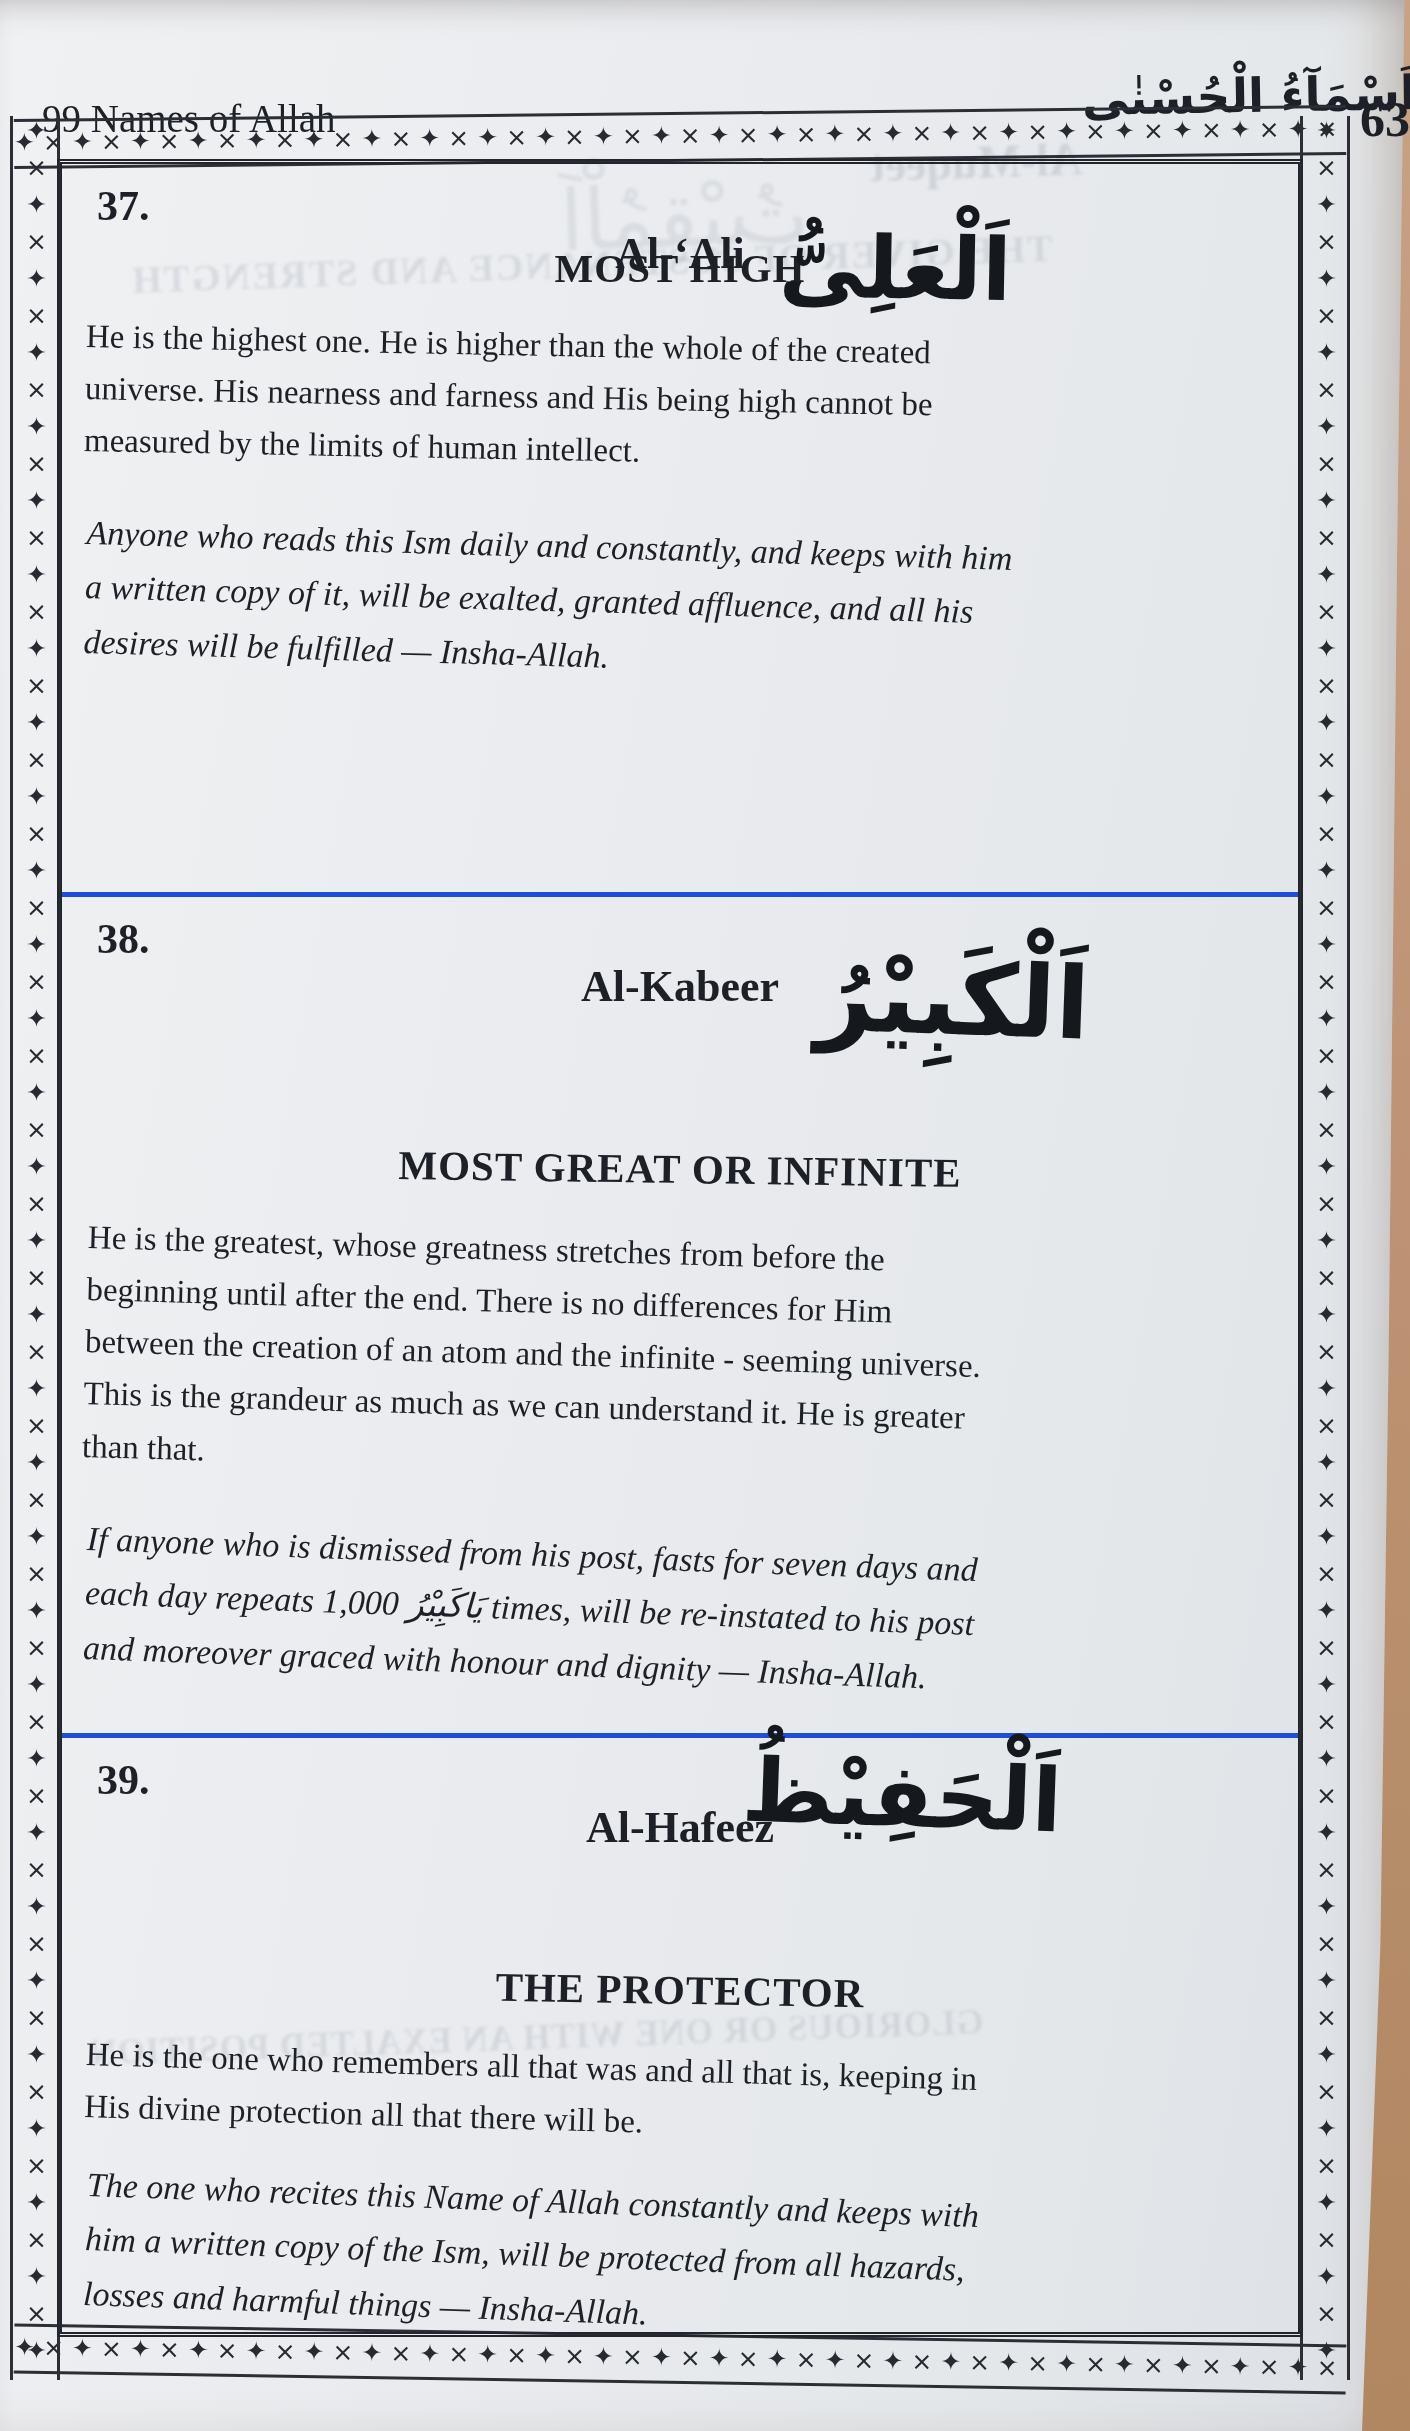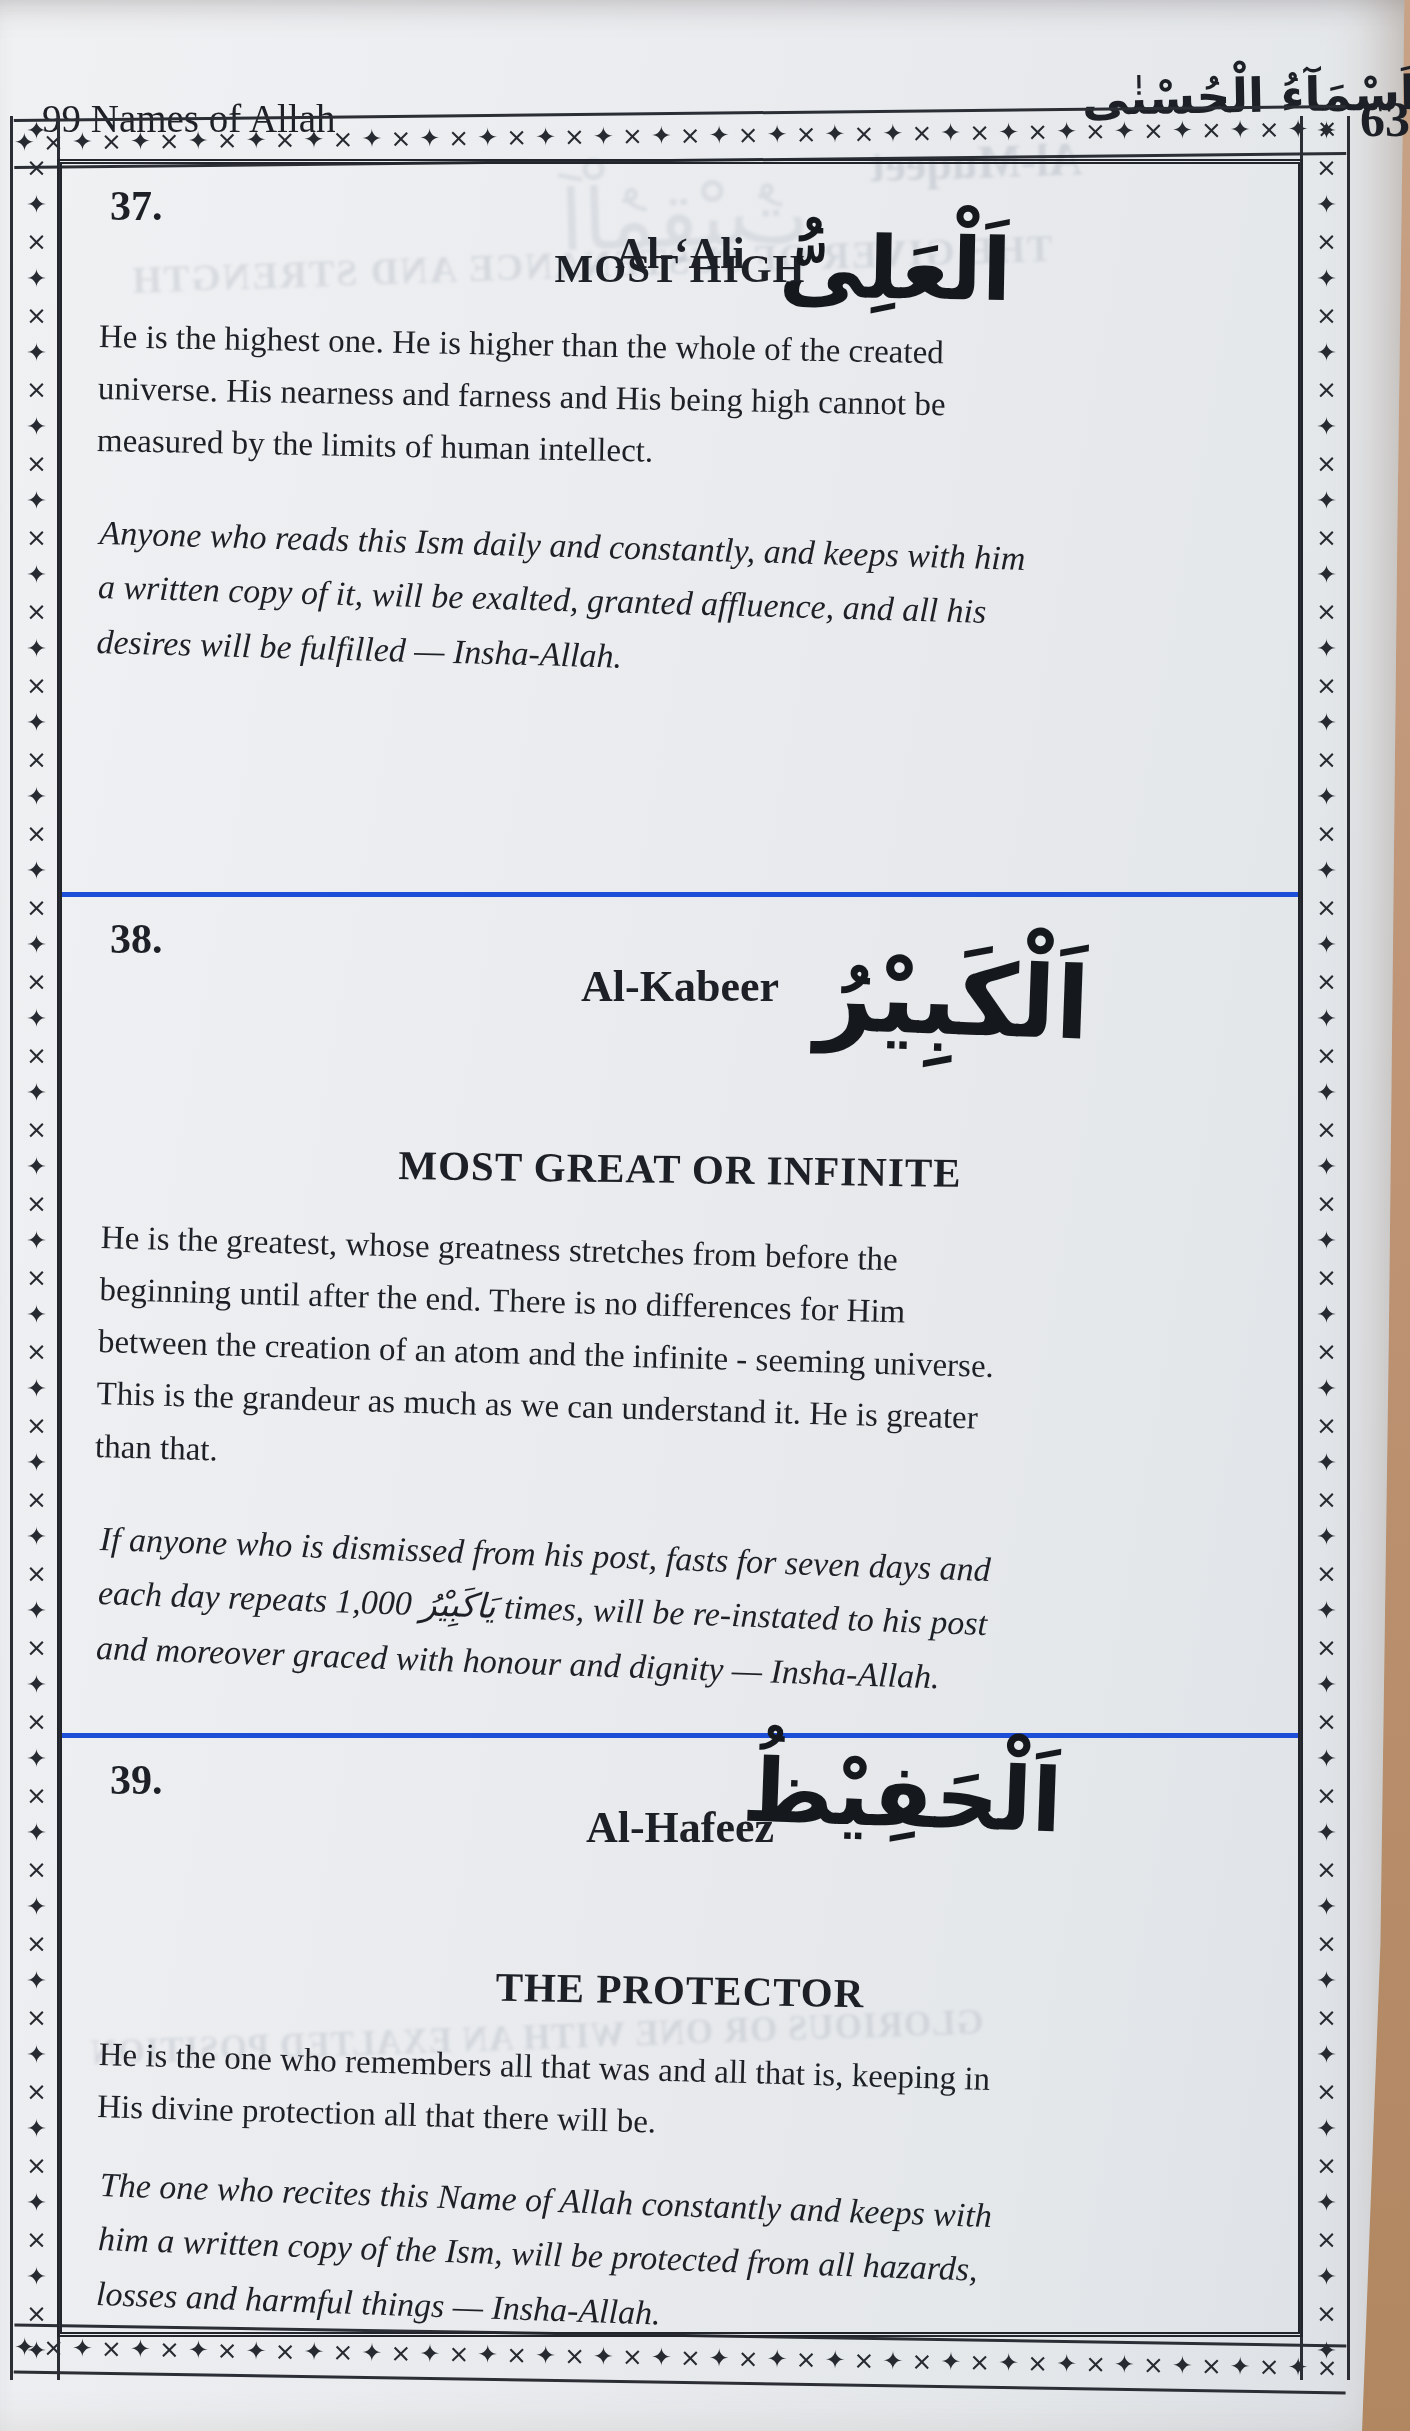--- a/index.html
+++ b/index.html
@@ -36,21 +36,21 @@
     border-top:3px solid #2b2f35;border-bottom:3px solid #2b2f35;}
   .orn-top{top:0;transform:rotate(-.6deg);}
   .orn-bottom{bottom:0;transform:rotate(.9deg);}
   .orn-v{position:absolute;top:4px;bottom:4px;width:44px;line-height:42px;
     writing-mode:vertical-rl;border-left:3px solid #2b2f35;border-right:3px solid #2b2f35;}
   .orn-left{left:0;}
   .orn-right{right:0;}
   .inner{position:absolute;inset:47px;border:5px double #22262c;background:transparent;}
   
   .content{position:absolute;inset:0;overflow:hidden;}
-  .section{position:relative;padding:6px 36px 24px;}
+  .section{position:relative;padding:6px 23px 24px;}
   .section+.section{border-top:5px solid #1d4ed8;}
   .s37{min-height:698px;}
   .s38{min-height:806px;}
   .s39{min-height:632px;}
   .sec-head{position:relative;height:64px;margin-top:10px;}
   .sec-num{position:absolute;left:12px;top:2px;font-size:42px;font-weight:bold;}
   .sec-name{position:absolute;left:0;right:0;top:0;text-align:center;font-size:44px;font-weight:bold;margin-top:48px;}
   .sec-arabic{position:absolute;font-family:"DejaVu Sans",sans-serif;font-weight:bold;
     direction:rtl;white-space:nowrap;color:#15181d;}
   .a37{top:54px;left:58%;font-size:86px;transform:rotate(1deg);}

